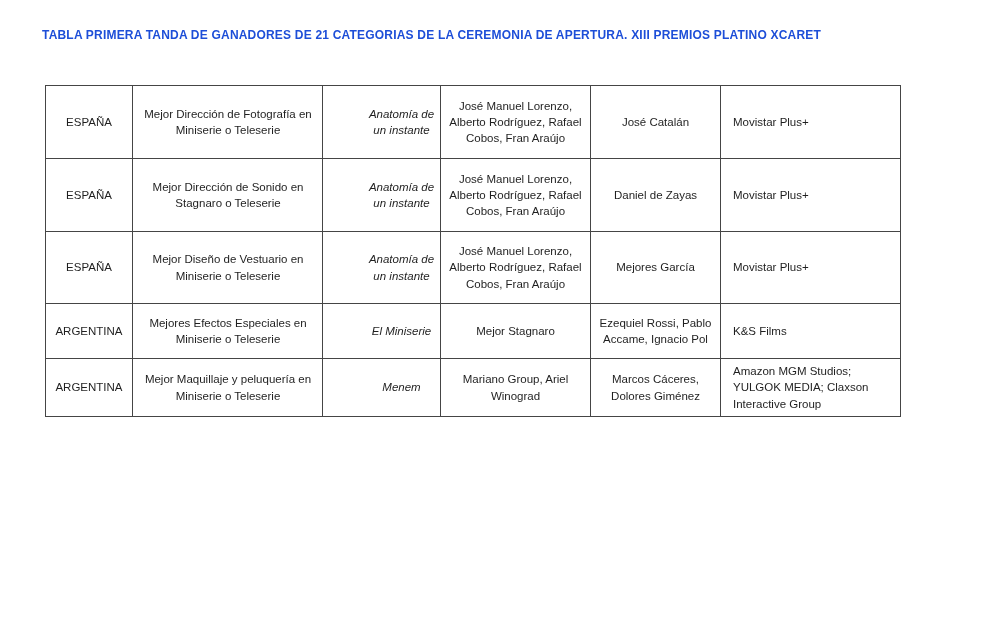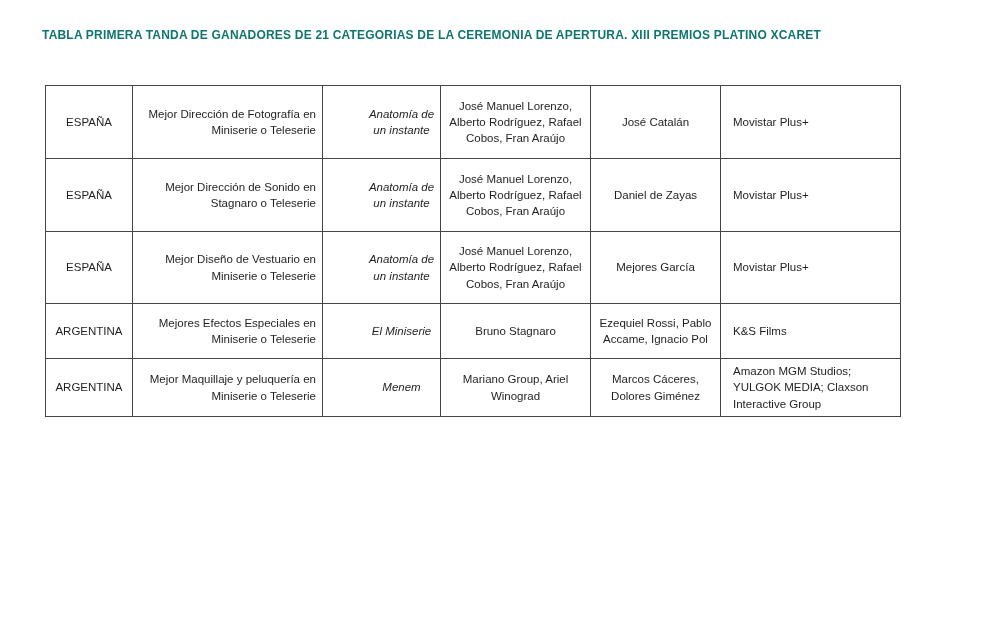--- a/index.html
+++ b/index.html
@@ -13,21 +13,21 @@
     overflow: hidden;
   }
   .page-title {
     position: absolute;
     left: 42px;
     top: 28px;
     width: 900px;
     font-size: 12px;
     font-weight: 700;
     letter-spacing: 0.2px;
-    color: #0f766e;
+    color: #1d4ed8;
     white-space: nowrap;
   }
   .table-wrap {
     position: absolute;
     left: 45px;
     top: 85px;
   }
   table.winners {
     border-collapse: collapse;
     table-layout: fixed;
@@ -44,21 +44,21 @@
     overflow: hidden;
   }
   
   col.c-country  { width: 87px; }
   col.c-category { width: 190px; }
   col.c-work     { width: 118px; }
   col.c-credits  { width: 150px; }
   col.c-winner   { width: 130px; }
   col.c-company  { width: 180px; }
   
-  table.winners td:nth-child(2) { text-align: right; padding-left: 7px; padding-right: 6px; }
+  table.winners td:nth-child(2) { text-align: center; padding-left: 7px; padding-right: 6px; }
   table.winners td:nth-child(3) { font-style: italic; padding-left: 45px; }
   table.winners td:nth-child(6) { text-align: left; padding-left: 12px; padding-right: 6px; }
   
   table.winners tr:nth-child(1) { height: 73px; }
   table.winners tr:nth-child(2) { height: 73px; }
   table.winners tr:nth-child(3) { height: 72px; }
   table.winners tr:nth-child(4) { height: 55px; }
   table.winners tr:nth-child(5) { height: 58px; }
 </style>
 </head>
@@ -98,21 +98,21 @@
           <td>Mejor Diseño de Vestuario en Miniserie o Teleserie</td>
           <td>Anatomía de un instante</td>
           <td>José Manuel Lorenzo, Alberto Rodríguez, Rafael Cobos, Fran Araújo</td>
           <td>Mejores García</td>
           <td>Movistar Plus+</td>
         </tr>
         <tr>
           <td>ARGENTINA</td>
           <td>Mejores Efectos Especiales en Miniserie o Teleserie</td>
           <td>El Miniserie</td>
-          <td>Bruno Stagnaro</td>
+          <td>Mejor Stagnaro</td>
           <td>Ezequiel Rossi, Pablo Accame, Ignacio Pol</td>
           <td>K&amp;S Films</td>
         </tr>
         <tr>
           <td>ARGENTINA</td>
           <td>Mejor Maquillaje y peluquería en Miniserie o Teleserie</td>
           <td>Menem</td>
           <td>Mariano Group, Ariel Winograd</td>
           <td>Marcos Cáceres, Dolores Giménez</td>
           <td>Amazon MGM Studios; YULGOK MEDIA; Claxson Interactive Group</td>

